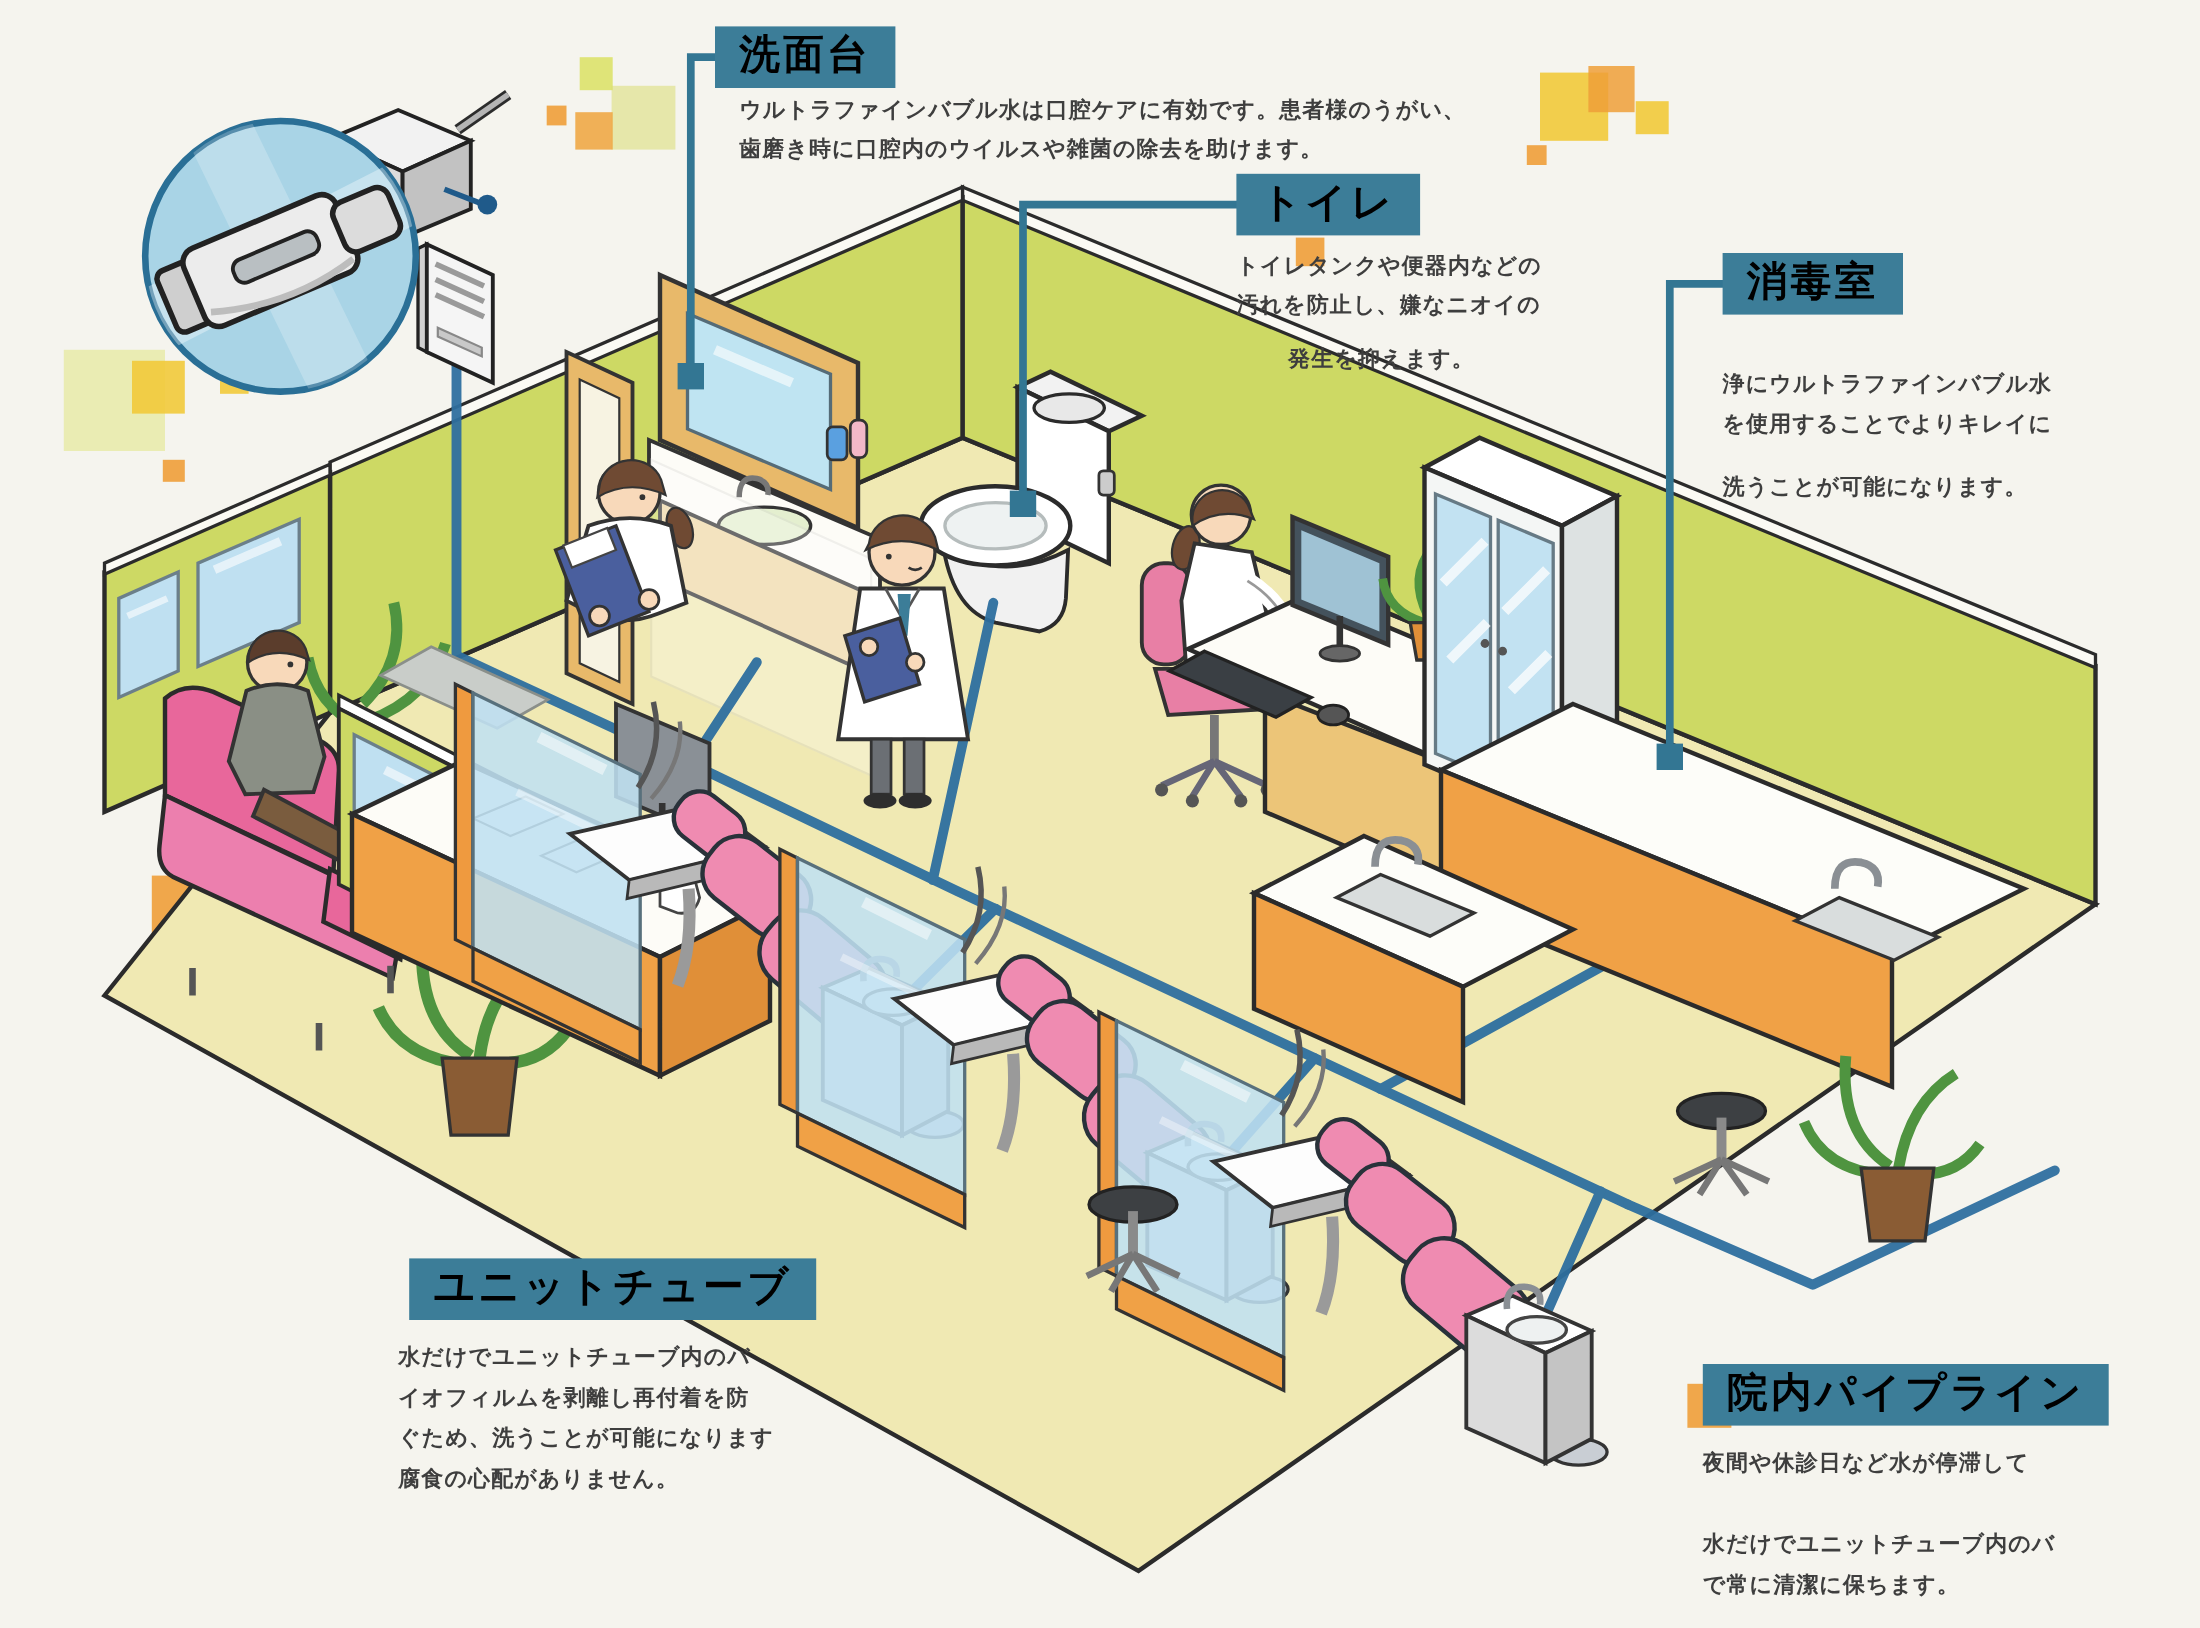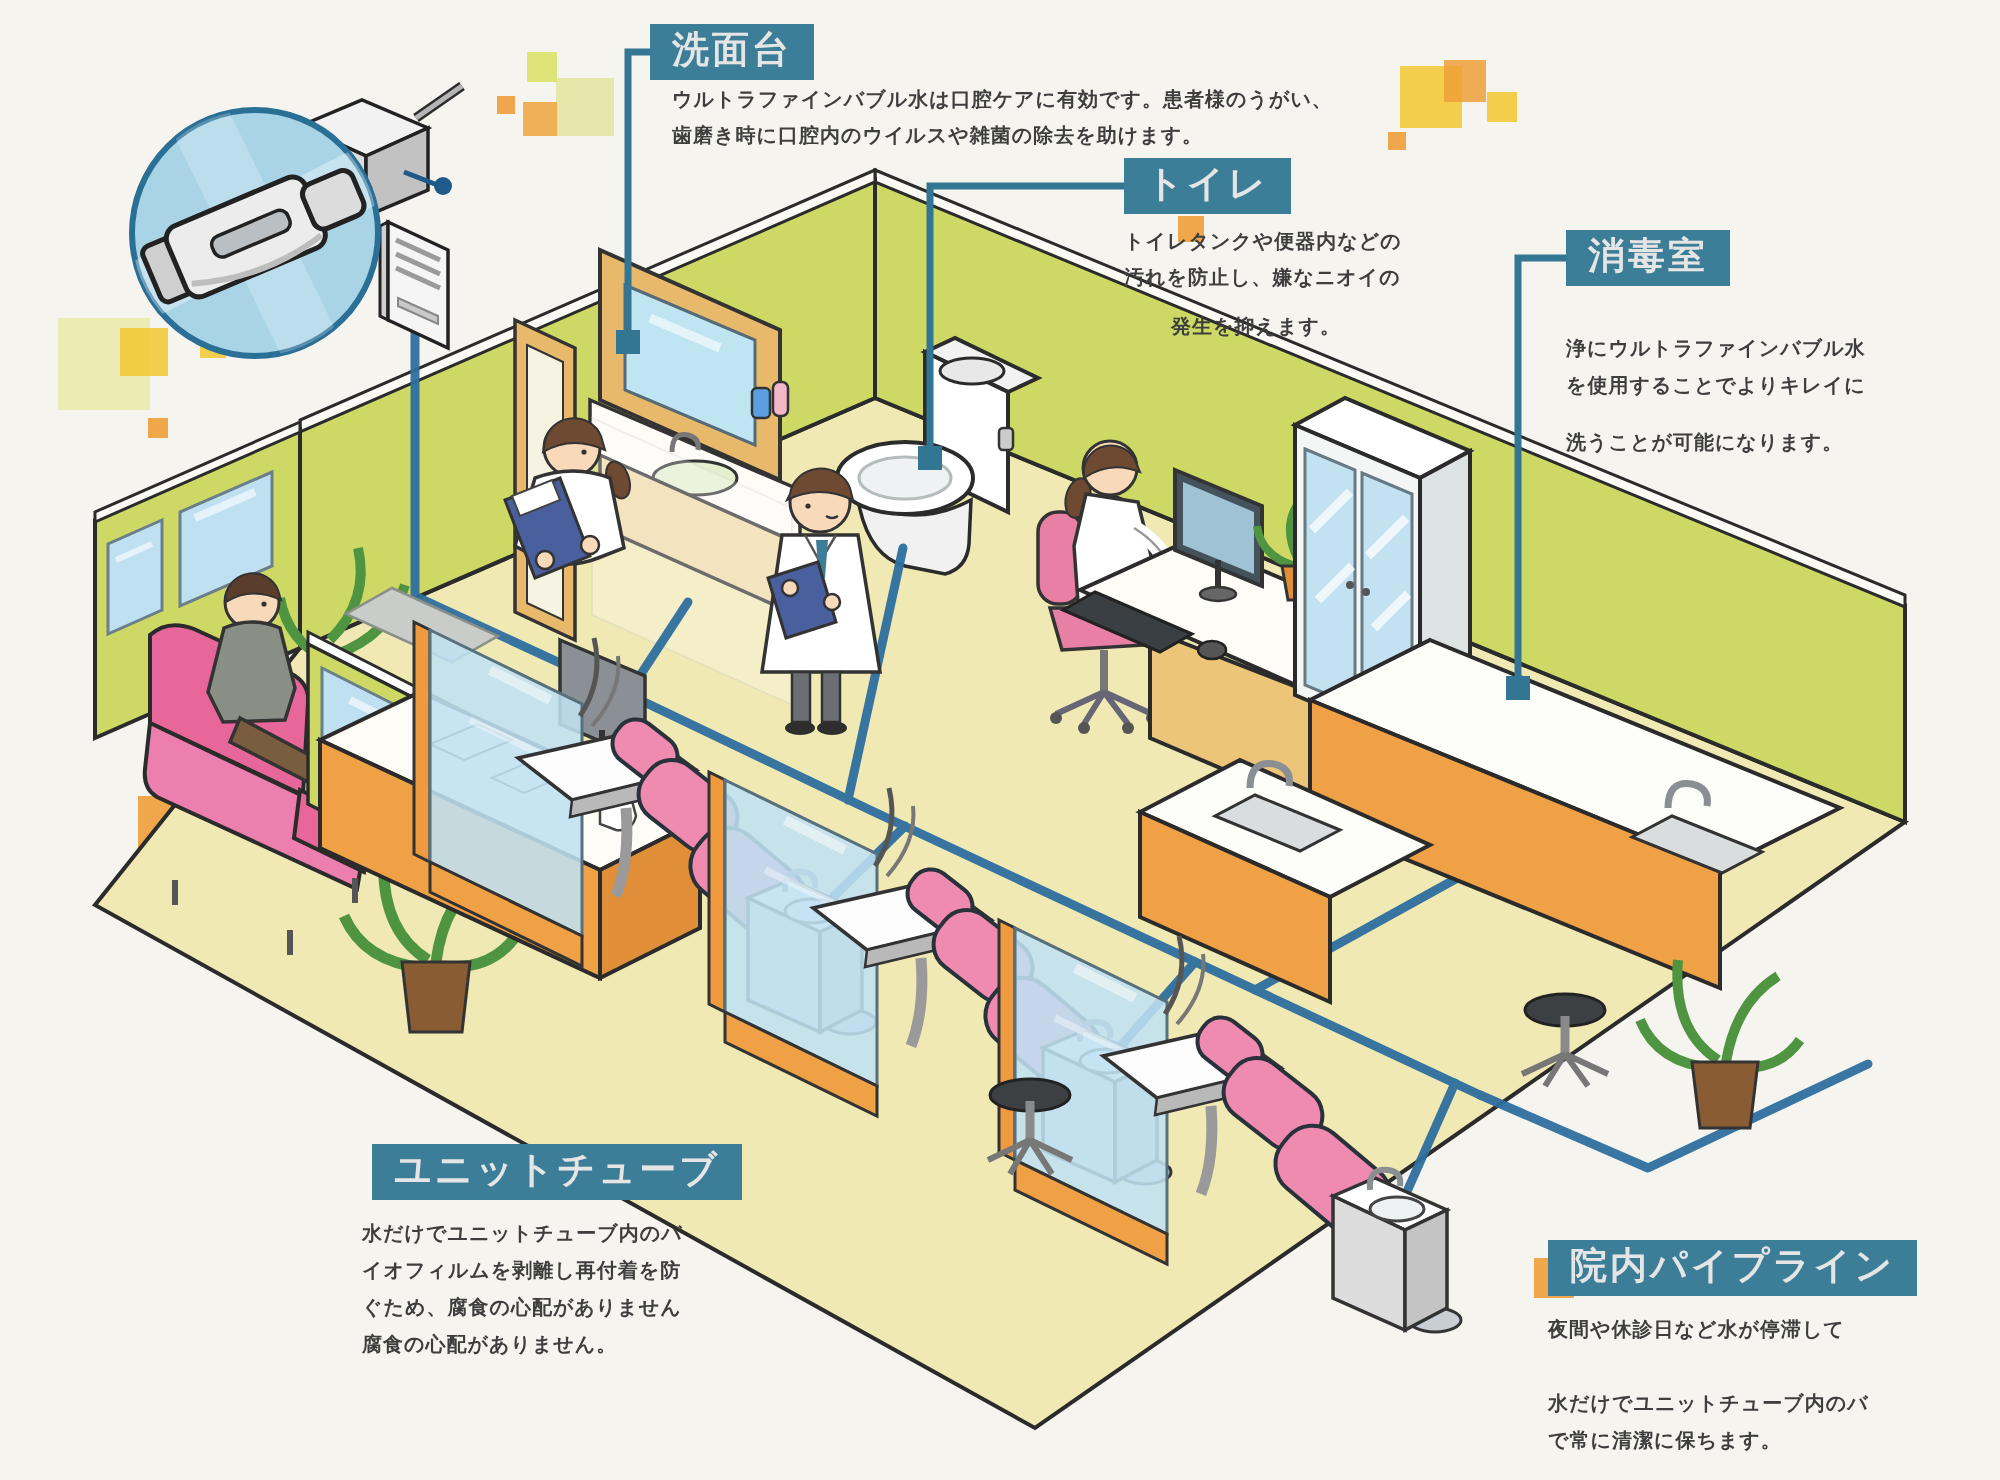--- a/index.html
+++ b/index.html
@@ -1,19 +1,19 @@
 <!DOCTYPE html>
 <html><head>
 <meta charset="utf-8">
 <style>
   html,body{margin:0;padding:0;background:#e8e8e4;}
   .page{position:relative;width:2000px;height:1480px;background:#f5f4ee;overflow:hidden;
         font-family:"DejaVu Sans","Liberation Sans",sans-serif;}
   .scene-svg{position:absolute;left:0;top:0;z-index:1;}
-  .callout-title{position:absolute;z-index:3;background:#3c7d98;color:#e5e5e5;font-weight:bold;
+  .callout-title{position:absolute;z-index:3;background:#3c7d98;color:#000000;font-weight:bold;
         font-size:37px;line-height:1.1;padding:6px 22px 9px 22px;letter-spacing:3px;white-space:nowrap;}
   .callout-line{position:absolute;z-index:3;color:#3e3e3e;font-weight:bold;font-size:20px;
         letter-spacing:1px;white-space:nowrap;}
 </style>
 </head>
 <body>
 
 <div class="page">
 
 <svg class="scene-svg" width="2000" height="1480" viewBox="0 0 2000 1480">
@@ -345,21 +345,21 @@
 <div class="callout-line" style="left:1171px;top:300px;margin-top:13px;">発生を抑えます。</div>
 
 <div class="callout-title" style="left:1566px;top:230px;">消毒室</div>
 <div class="callout-line" style="left:1566px;top:335px;">浄にウルトラファインバブル水</div>
 <div class="callout-line" style="left:1566px;top:372px;">を使用することでよりキレイに</div>
 <div class="callout-line" style="left:1566px;top:409px;margin-top:20px;">洗うことが可能になります。</div>
 
 <div class="callout-title" style="left:372px;top:1144px;">ユニットチューブ</div>
 <div class="callout-line" style="left:362px;top:1220px;">水だけでユニットチューブ内のバ</div>
 <div class="callout-line" style="left:362px;top:1257px;">イオフィルムを剥離し再付着を防</div>
-<div class="callout-line" style="left:362px;top:1294px;">ぐため、腐食の心配がありません</div>
+<div class="callout-line" style="left:362px;top:1294px;">ぐため、洗うことが可能になります</div>
 <div class="callout-line" style="left:362px;top:1331px;">腐食の心配がありません。</div>
 
 <div class="callout-title" style="left:1548px;top:1240px;">院内パイプライン</div>
 <div class="callout-line" style="left:1548px;top:1316px;">夜間や休診日など水が停滞して</div>
 <div class="callout-line" style="left:1548px;top:1390px;">水だけでユニットチューブ内のバ</div>
 <div class="callout-line" style="left:1548px;top:1427px;">で常に清潔に保ちます。</div>
 
 </div>
 
 </body></html>

